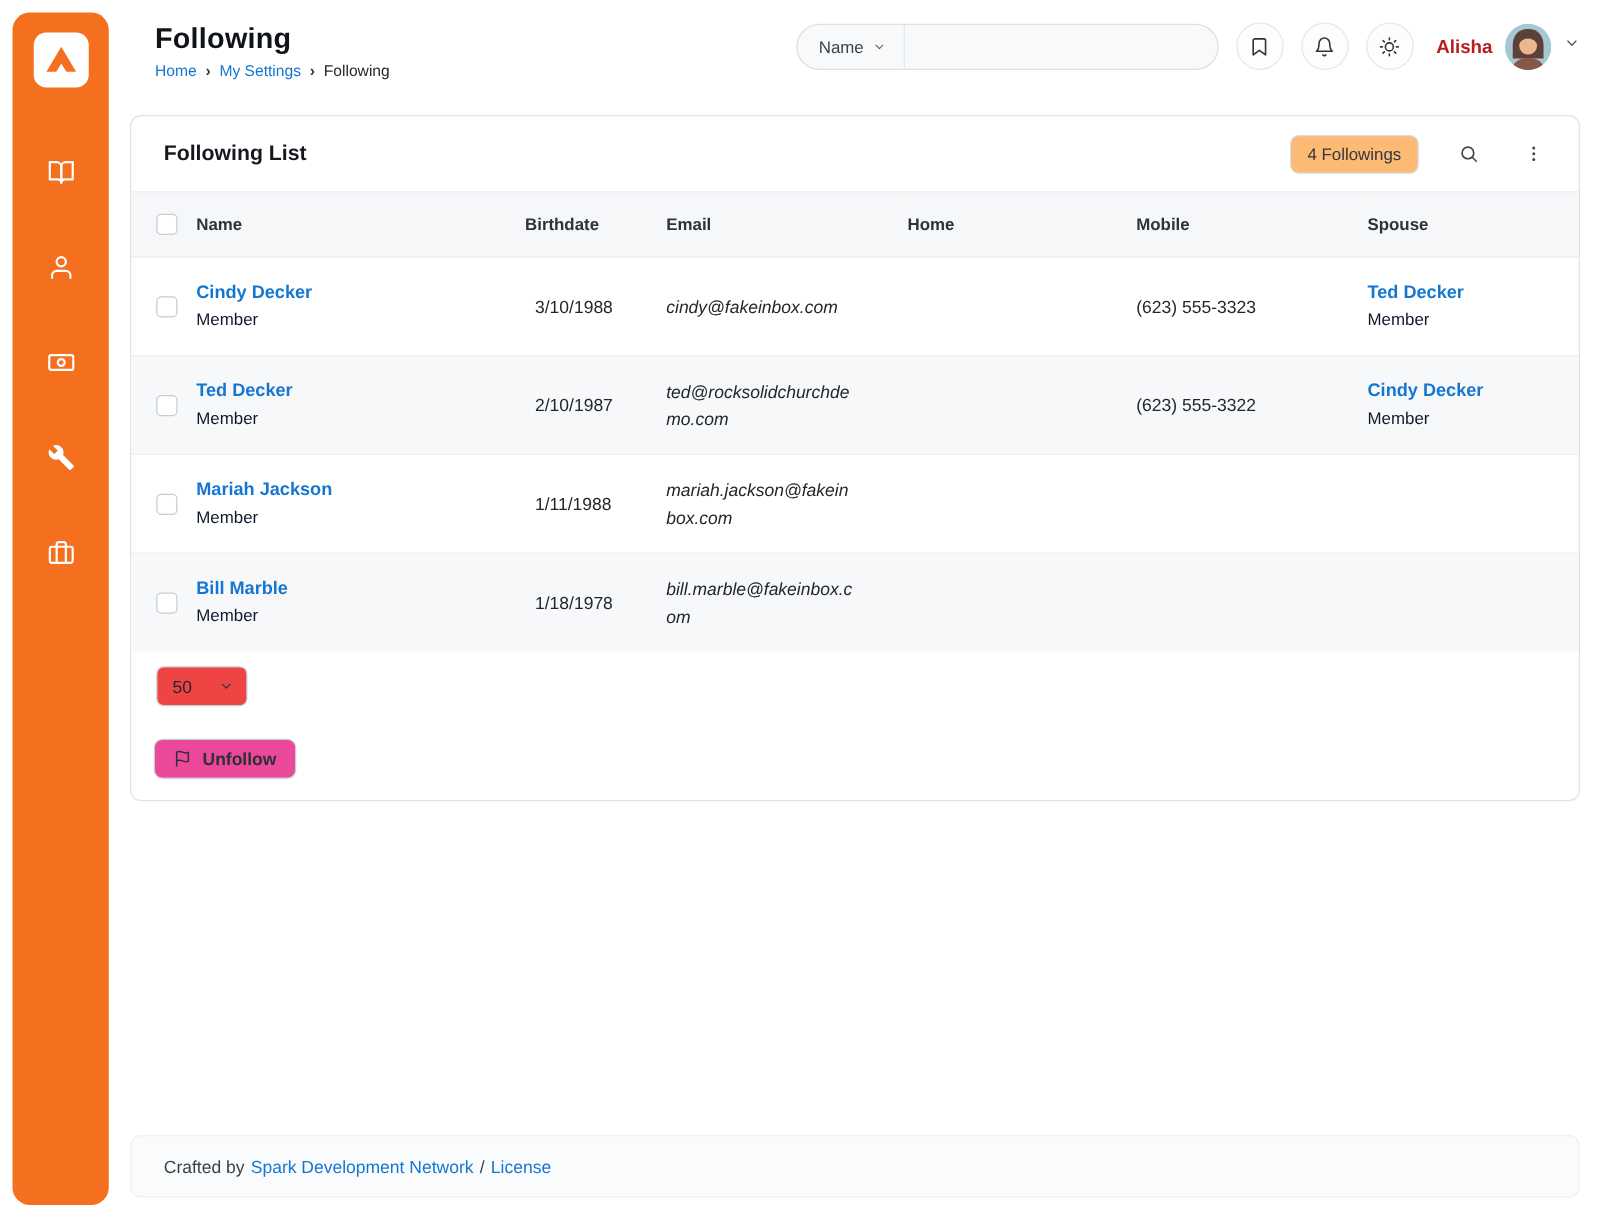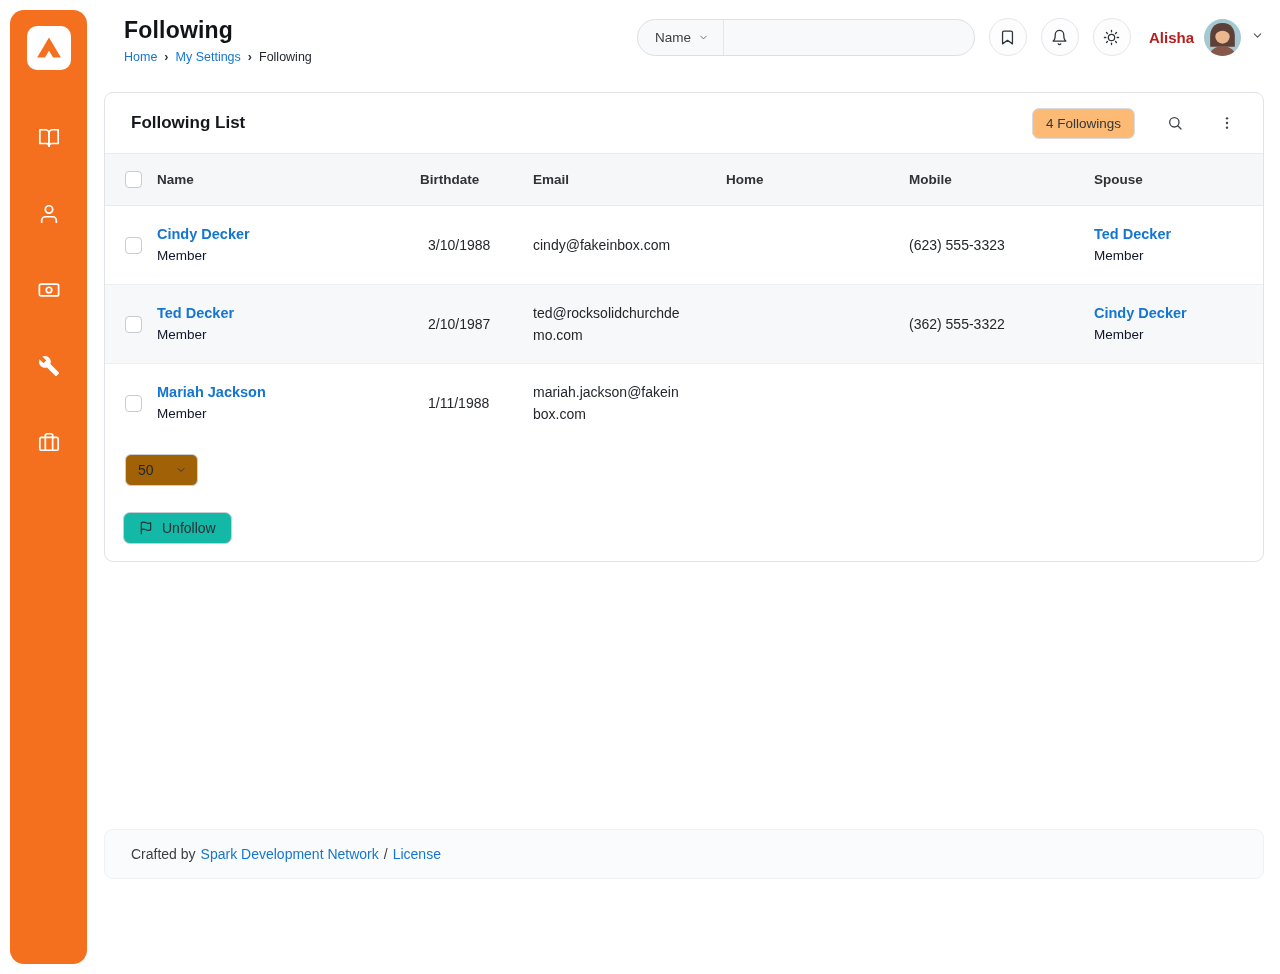--- a/index.html
+++ b/index.html
@@ -121,45 +121,45 @@
   tbody tr:first-child { border-top: none; }
   tbody tr:nth-child(even) { background: #f7f8fa; }
   td { padding: 17px 16px 17px 0; vertical-align: middle; font-size: 14px; color: #23272c; }
   .col-check { width: 52px; padding-left: 20px; padding-right: 0; }
   .col-name  { width: 263px; }
   .col-birth { width: 113px; }
   .col-email { width: 193px; }
   .col-home  { width: 183px; }
   .col-mobile{ width: 185px; }
   td.col-birth { padding-left: 8px; }
-  td.col-email { padding-right: 40px; word-break: break-all; line-height: 22px; }
+  td.col-email { padding-right: 40px; word-break: break-all; line-height: 22px; font-style: italic; }
   .person-link { color: var(--link-blue, #1576d1); font-weight: 700; font-size: 14.5px; text-decoration: none; line-height: 22px; display: inline-block; }
   .role { color: #0f172a; font-size: 13.5px; line-height: 22px; }
   input[type="checkbox"] {
     appearance: none; -webkit-appearance: none;
     width: 17px; height: 17px;
     border: 1.5px solid #c7ccd3; border-radius: 4px;
     background: #fff; cursor: pointer; display: block;
   }
 
   
   .pager { padding: 12px 0 0 20px; }
   .page-size {
     width: 73px; height: 32px;
     border: 1px solid #c9ced4; border-radius: 6px;
-    background: #a16207; display: flex; align-items: center; justify-content: space-between;
+    background: #ef4444; display: flex; align-items: center; justify-content: space-between;
     padding: 0 10px 0 12px; font-size: 14px; color: #23272c; cursor: pointer;
   }
   .page-size svg { width: 12px; height: 12px; stroke: #30353a; fill: none; stroke-width: 2; stroke-linecap: round; stroke-linejoin: round; }
   .panel-actions { padding: 26px 0 17px 18px; }
   .unfollow-btn {
     display: inline-flex; align-items: center; gap: 9px;
-    background: #14b8a6; border: 1px solid #c9ced4; border-radius: 7px;
+    background: #ec4899; border: 1px solid #c9ced4; border-radius: 7px;
     padding: 7px 15px; cursor: pointer;
-    font-family: "Liberation Sans", sans-serif; font-size: 14px; font-weight: 400; color: #2b3035;
+    font-family: "Liberation Sans", sans-serif; font-size: 14px; font-weight: 700; color: #2b3035;
   }
   .unfollow-btn svg { width: 14px; height: 14px; stroke: #2b3035; fill: none; stroke-width: 2; stroke-linecap: round; stroke-linejoin: round; }
 
   
   .footer {
     margin-top: 267px;
     height: 50px;
     background: #fafbfc;
     border: 1px solid #f0f1f3;
     border-radius: 9px;
@@ -342,36 +342,53 @@
           <td class="col-check">
               <input type="checkbox" style="">
             </td>
           <td class="col-name">
             <a href="#" class="person-link">Ted Decker</a>
             <div class="role">Member</div>
           </td>
           <td class="col-birth">2/10/1987</td>
           <td class="col-email">ted@rocksolidchurchdemo.com</td>
           <td class="col-home"></td>
-          <td class="col-mobile">(362) 555-3322</td>
+          <td class="col-mobile">(623) 555-3322</td>
           <td class="col-spouse">
             <a href="#" class="person-link">Cindy Decker</a>
             <div class="role">Member</div>
           </td>
         </tr>
         <tr>
           <td class="col-check">
               <input type="checkbox" style="">
             </td>
           <td class="col-name">
             <a href="#" class="person-link">Mariah Jackson</a>
             <div class="role">Member</div>
           </td>
           <td class="col-birth">1/11/1988</td>
           <td class="col-email">mariah.jackson@fakeinbox.com</td>
+          <td class="col-home"></td>
+          <td class="col-mobile"></td>
+          <td class="col-spouse">
+            <a href="#" class="person-link"></a>
+            <div class="role"></div>
+          </td>
+        </tr>
+        <tr>
+          <td class="col-check">
+              <input type="checkbox" style="">
+            </td>
+          <td class="col-name">
+            <a href="#" class="person-link">Bill Marble</a>
+            <div class="role">Member</div>
+          </td>
+          <td class="col-birth">1/18/1978</td>
+          <td class="col-email">bill.marble@fakeinbox.com</td>
           <td class="col-home"></td>
           <td class="col-mobile"></td>
           <td class="col-spouse">
             <a href="#" class="person-link"></a>
             <div class="role"></div>
           </td>
         </tr>
       </tbody>
     </table>
 

